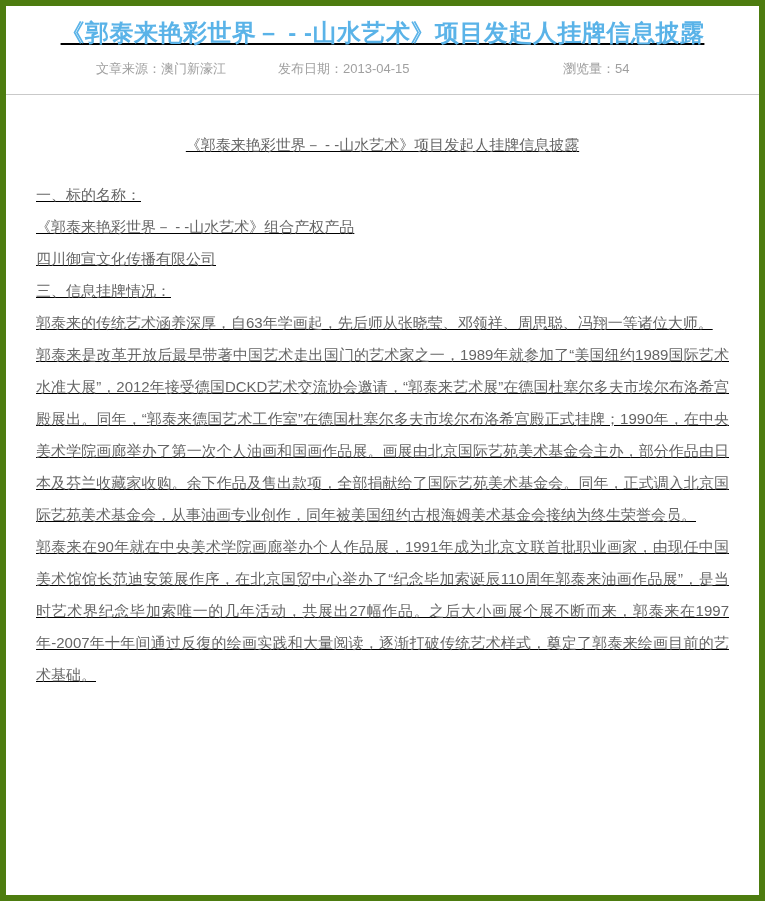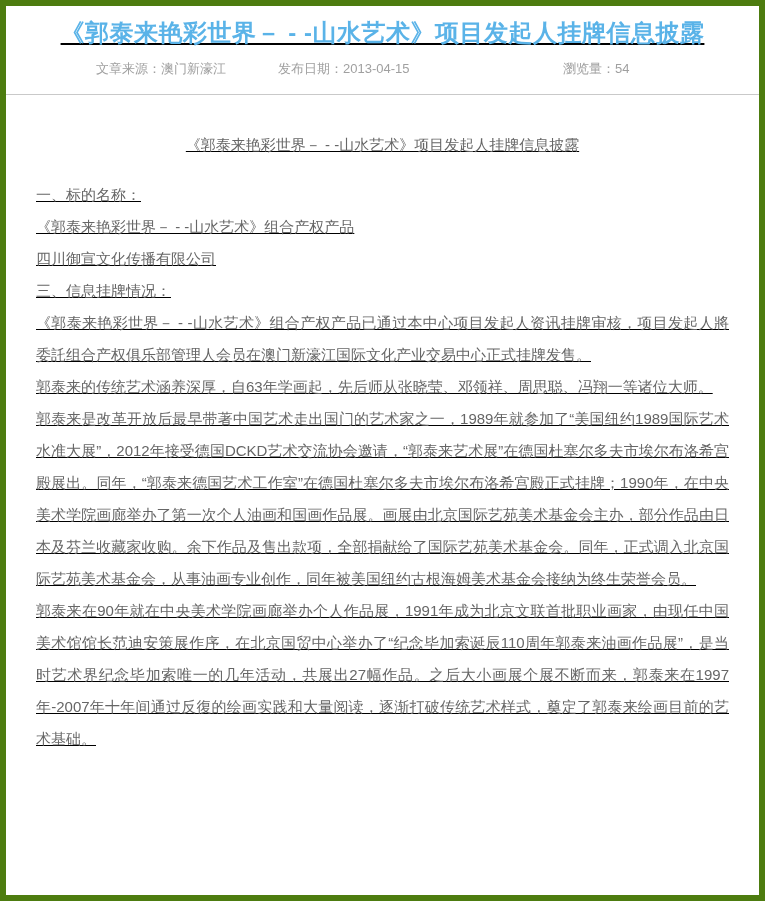--- a/index.html
+++ b/index.html
@@ -82,20 +82,19 @@
 
   <div class="article">
     <div class="subtitle">《郭泰来艳彩世界－ - -山水艺术》项目发起人挂牌信息披露</div>
 
     <div class="block heading">一、标的名称：</div>
     <div class="block">《郭泰来艳彩世界－ - -山水艺术》组合产权产品</div>
 
     <div class="block">四川御宣文化传播有限公司</div>
 
     <div class="block heading">三、信息挂牌情况：</div>
-    <div class="block">《郭泰来艳彩世界－ - -山水艺术》组合产权产品已通过本中心项目发起人资讯挂牌审核，项目发起人將委託组合产权俱乐部管理人会员在澳门新濠江国际文化产业交易中心正式挂牌发售。</div>
 
     <div class="block">郭泰来的传统艺术涵养深厚，自63年学画起，先后师从张晓莹、邓领祥、周思聪、冯翔一等诸位大师。</div>
     <div class="block">郭泰来是改革开放后最早带著中国艺术走出国门的艺术家之一，1989年就参加了“美国纽约1989国际艺术水准大展”，2012年接受德国DCKD艺术交流协会邀请，“郭泰来艺术展”在德国杜塞尔多夫市埃尔布洛希宫殿展出。同年，“郭泰来德国艺术工作室”在德国杜塞尔多夫市埃尔布洛希宫殿正式挂牌；1990年，在中央美术学院画廊举办了第一次个人油画和国画作品展。画展由北京国际艺苑美术基金会主办，部分作品由日本及芬兰收藏家收购。余下作品及售出款项，全部捐献给了国际艺苑美术基金会。同年，正式调入北京国际艺苑美术基金会，从事油画专业创作，同年被美国纽约古根海姆美术基金会接纳为终生荣誉会员。</div>
     <div class="block">郭泰来在90年就在中央美术学院画廊举办个人作品展，1991年成为北京文联首批职业画家，由现任中国美术馆馆长范迪安策展作序，在北京国贸中心举办了“纪念毕加索诞辰110周年郭泰来油画作品展”，是当时艺术界纪念毕加索唯一的几年活动，共展出27幅作品。之后大小画展个展不断而来，郭泰来在1997年-2007年十年间通过反復的绘画实践和大量阅读，逐渐打破传统艺术样式，奠定了郭泰来绘画目前的艺术基础。</div>
   </div>
 
 </div>
 
 </body></html>

